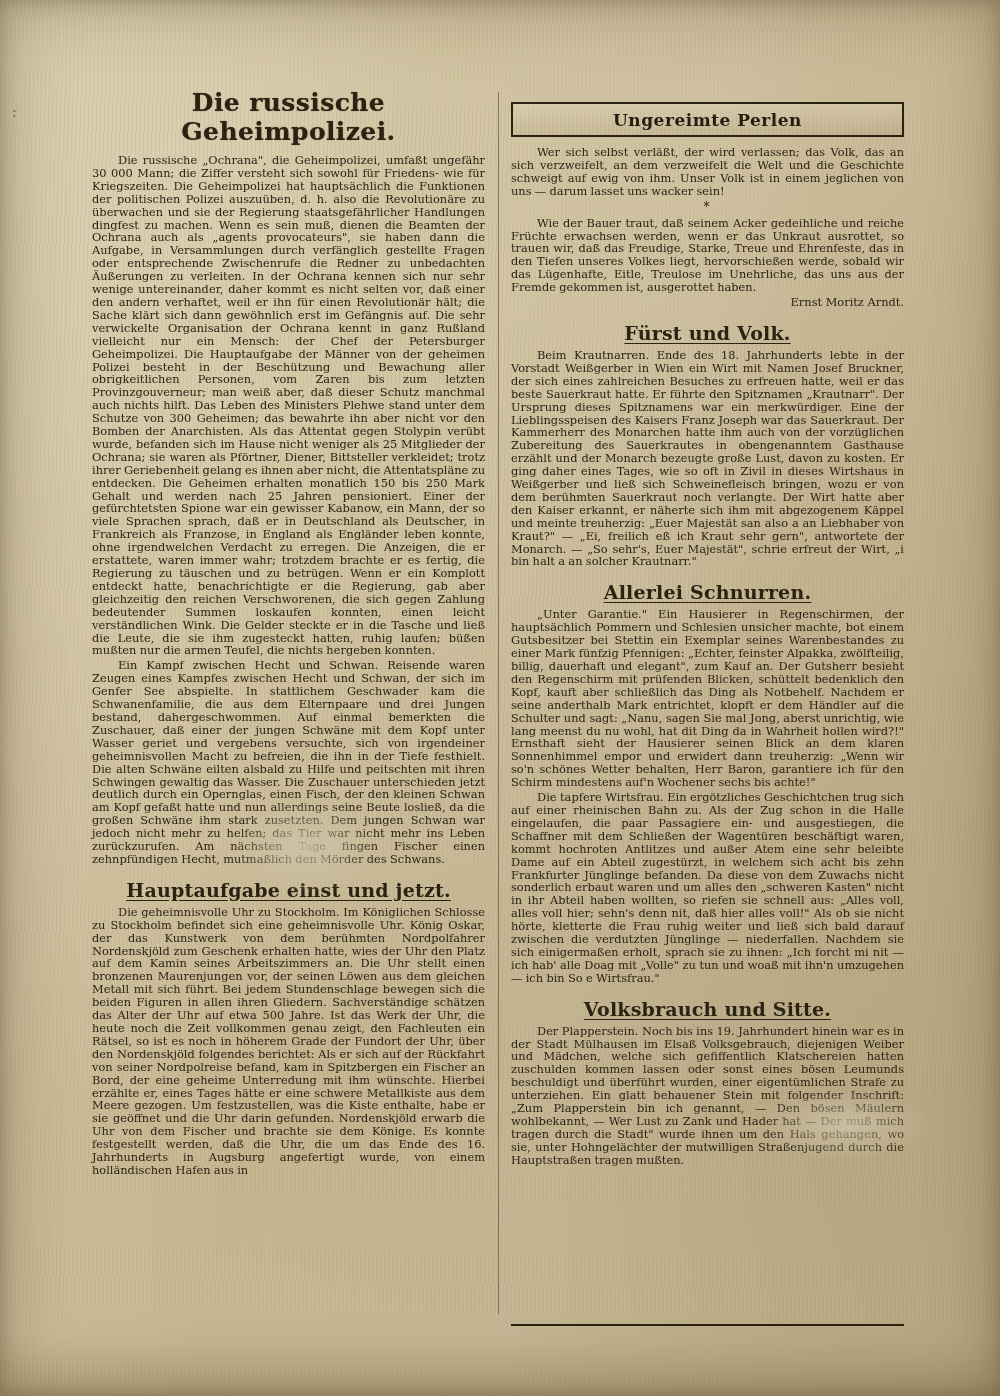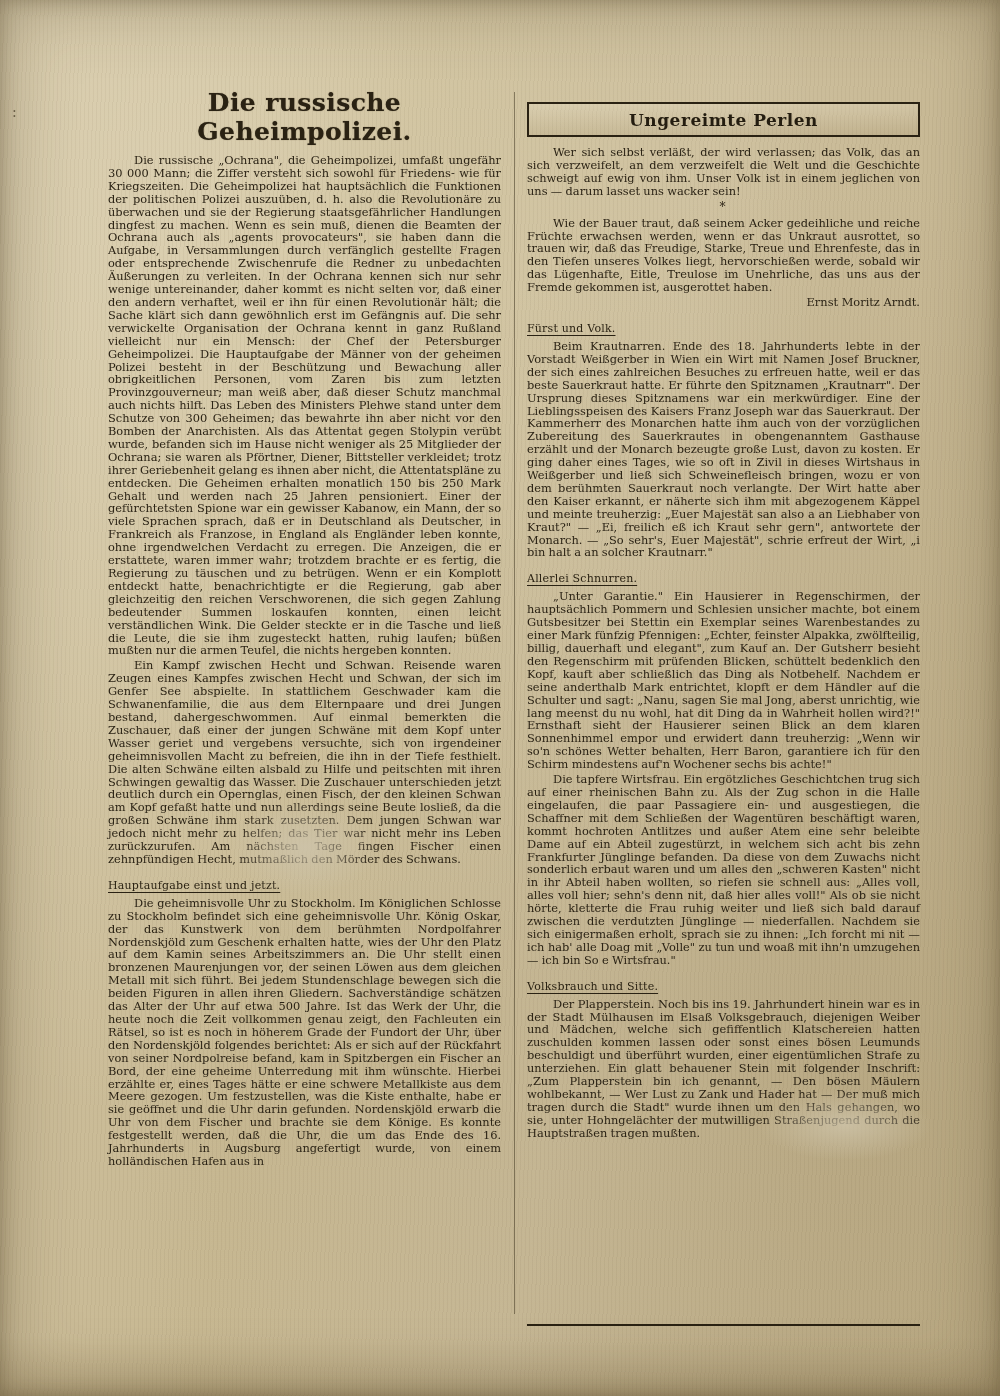--- a/index.html
+++ b/index.html
@@ -25,21 +25,21 @@
     pointer-events:none;
     mix-blend-mode:multiply;
   }
   .edge{
     position:absolute;inset:0;
     box-shadow:inset 0 0 70px rgba(70,55,25,0.35), inset 0 0 18px rgba(60,45,20,0.30);
     pointer-events:none;
   }
   .sheet{
     position:absolute;
-    left:108px;top:88px;width:820px;height:1230px;
+    left:92px;top:88px;width:820px;height:1230px;
   }
   .cols{
     display:flex;
     gap:26px;
     height:100%;
   }
   .col{
     width:393px;
     position:relative;
   }
@@ -53,22 +53,23 @@
     font-family:"DejaVu Serif", serif;
     font-size:25px;
     font-weight:bold;
     text-align:center;
     margin:0 0 8px 0;
     color:#2a2213;
     letter-spacing:0.4px;
     text-shadow:0 0 1px rgba(40,30,10,0.55);
   }
   h2.sechead{
-    font-size:11px;
-    font-weight:normal;
+    font-size:19px;
+    font-weight:bold;
+    text-align:center;
     margin:13px 0 5px 0;
     color:#2a2213;
     text-decoration:underline;
     text-underline-offset:3px;
     letter-spacing:0.2px;
   }
   p.body{
     font-size:11.4px;
     line-height:12.9px;
     text-align:justify;

